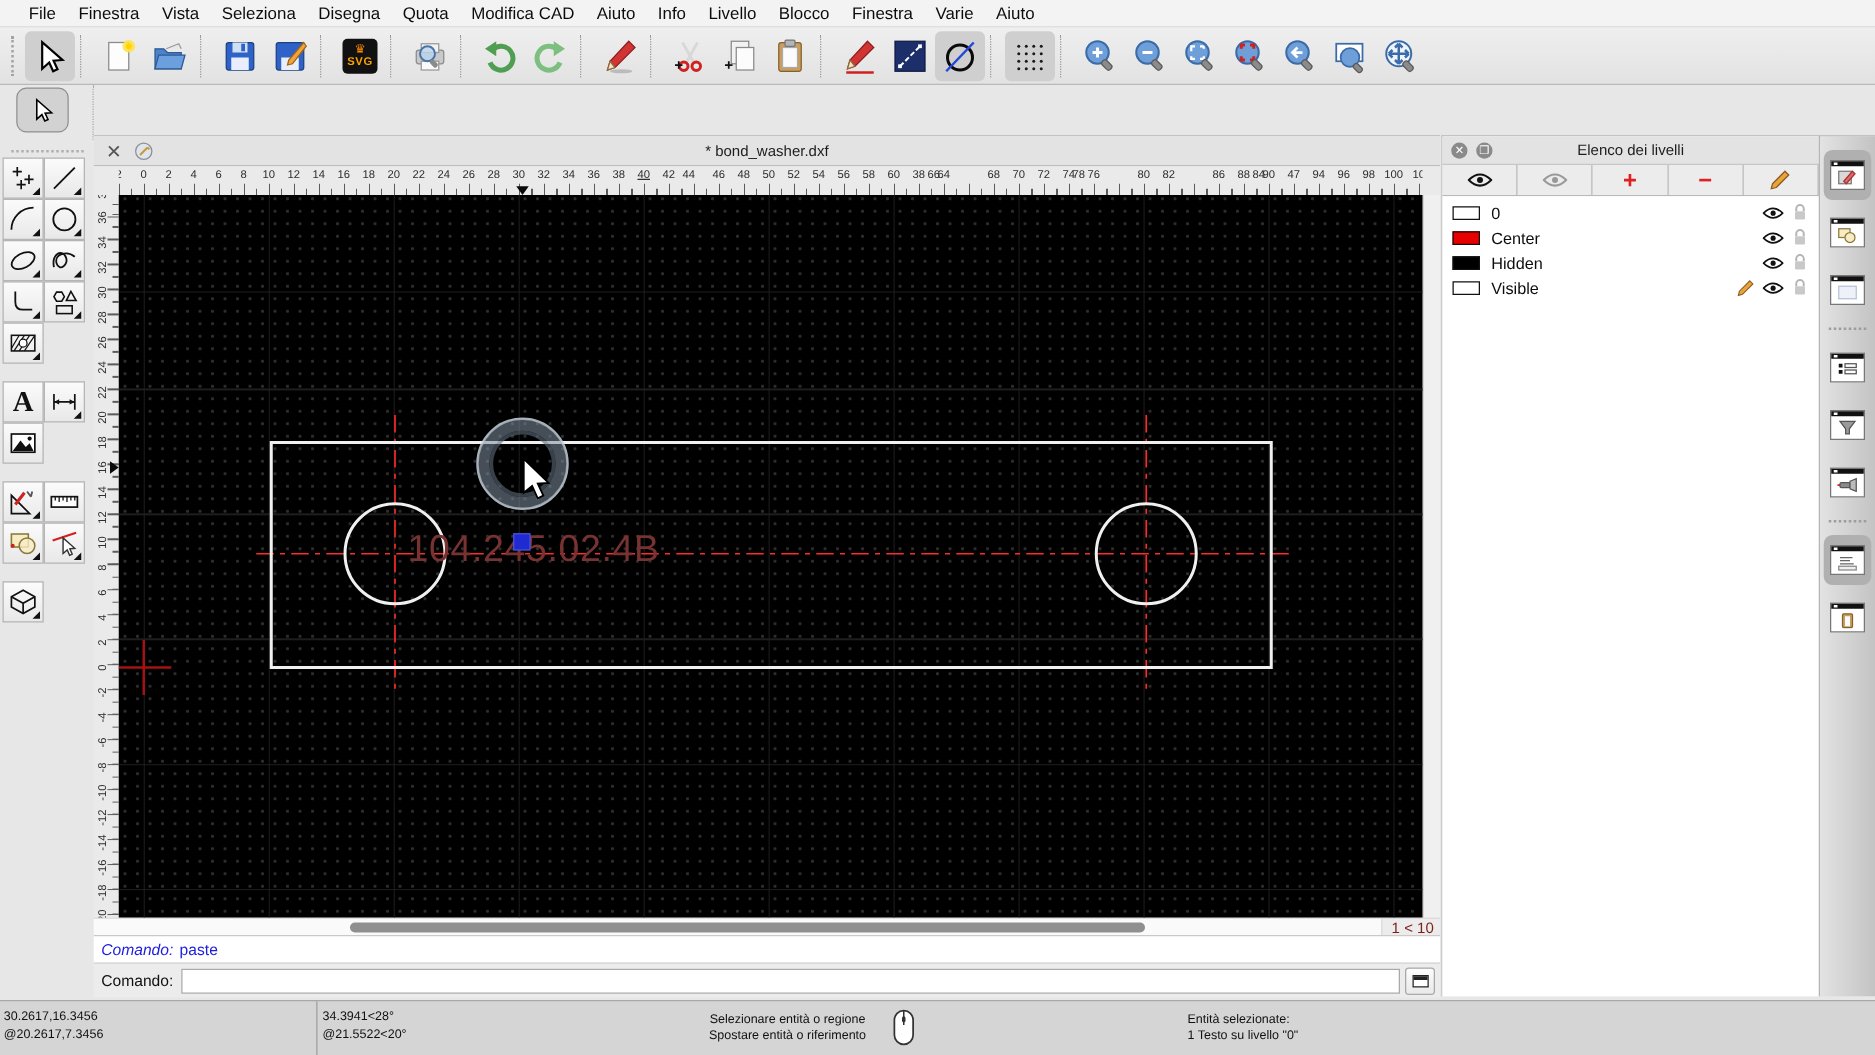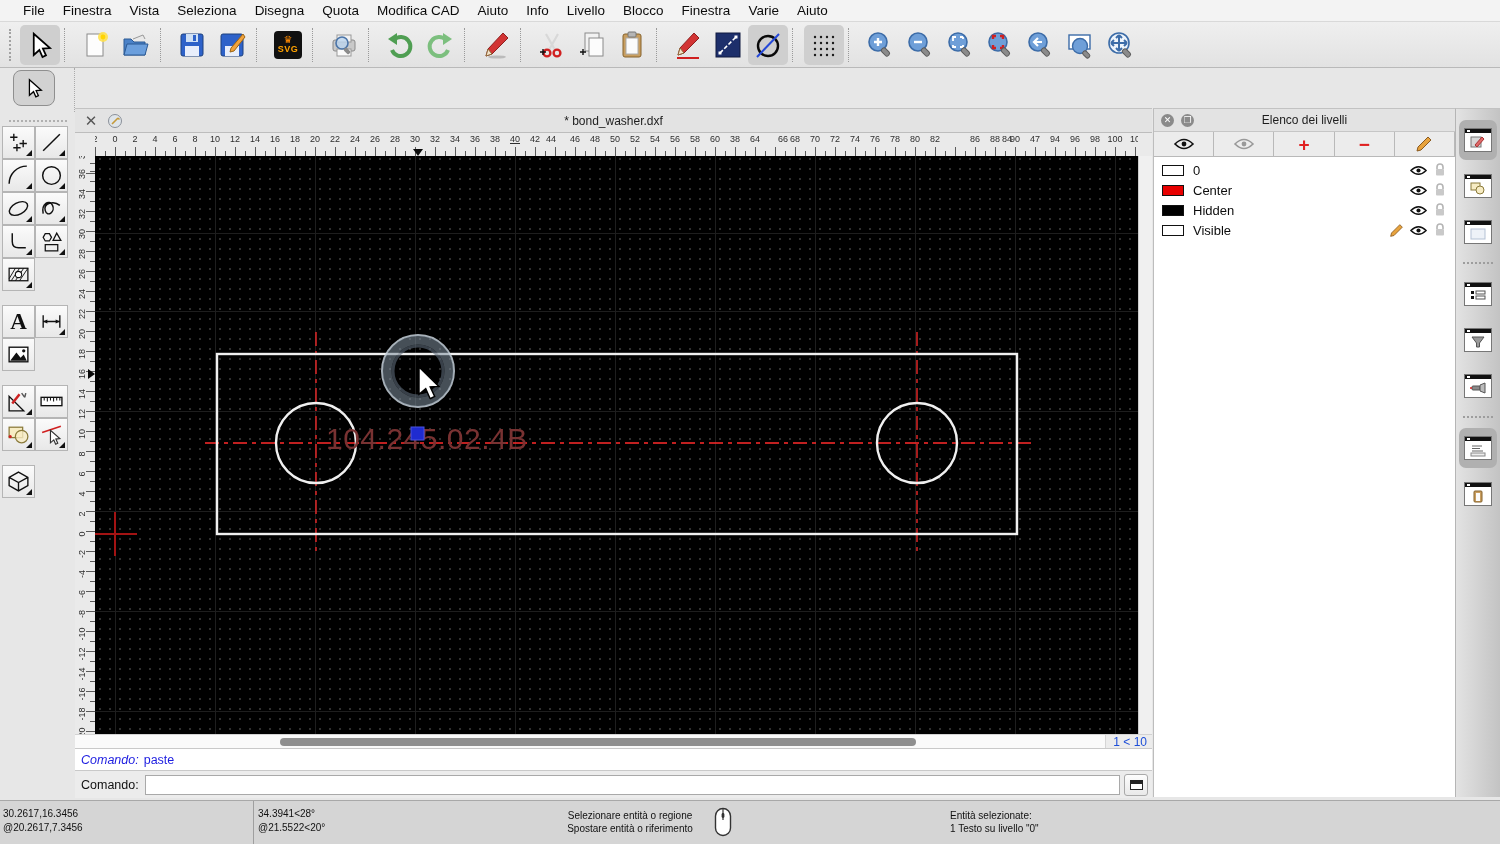--- a/index.html
+++ b/index.html
@@ -74,21 +74,21 @@
        repeating-linear-gradient(0deg,#1e1e1e 0 1px,transparent 1px 100px),
        radial-gradient(circle,#2f2f2f 1px,transparent 1.4px);
      background-position:20px 0,0 78px,0 8px;
      background-size:auto,auto,10px 10px;}
   .canvas svg{position:absolute;left:0;top:0;width:1043px;height:578px;}
   .vscroll{width:14px;height:578px;background:#f0f0f0;border-left:1px solid #cccccc;}
 
   .hscroll-row{height:14px;display:flex;background:#ececec;border-top:1px solid #d2d2d2;}
   .hscroll{position:relative;flex:1;background:#fafafa;border-right:1px solid #d5d5d5;}
   .hthumb{position:absolute;left:205px;top:3px;width:636px;height:8px;background:#8f8f8f;border-radius:4px;}
-  .zoomlbl{width:46px;font-size:12px;color:#1d4ed8;text-align:right;padding-right:5px;line-height:14px;background:#ececec;}
+  .zoomlbl{width:46px;font-size:12px;color:#7f1d1d;text-align:right;padding-right:5px;line-height:14px;background:#ececec;}
 
   .cmd-history{height:23px;background:#fff;border-top:1px solid #c9c9c9;border-bottom:1px solid #c9c9c9;
      display:flex;align-items:center;padding-left:6px;font-size:12.5px;color:#1d1de0;}
   .cmd-history .it{font-style:italic;margin-right:5px;}
   .cmd-row{height:27px;background:#ececec;display:flex;align-items:center;padding:0 4px 0 6px;}
   .cmd-row label{font-size:12.5px;color:#111;margin-right:6px;}
   .cmd-input{flex:1;height:20px;border:1px solid #a9a9a9;background:#fff;font-size:12px;padding:0 4px;outline:none;}
   .cmd-btn{width:24px;height:22px;margin-left:4px;background:linear-gradient(#fdfdfd,#e9e9e9);
      border:1px solid #a9a9a9;border-radius:3px;display:flex;align-items:center;justify-content:center;}
   .winglyph{width:13px;height:10px;border:1px solid #222;background:#fff;position:relative;}
@@ -506,27 +506,27 @@
           <span class="hlbl" style="left: 480px;">46</span>
           <span class="hlbl" style="left: 500px;">48</span>
           <span class="hlbl" style="left: 520px;">50</span>
           <span class="hlbl" style="left: 540px;">52</span>
           <span class="hlbl" style="left: 560px;">54</span>
           <span class="hlbl" style="left: 580px;">56</span>
           <span class="hlbl" style="left: 600px;">58</span>
           <span class="hlbl" style="left: 620px;">60</span>
           <span class="hlbl" style="left: 640px;">38</span>
           <span class="hlbl" style="left: 660px;">64</span>
-          <span class="hlbl" style="left: 688px;">66</span>
+          <span class="hlbl" style="left: 652px;">66</span>
           <span class="hlbl" style="left: 700px;">68</span>
           <span class="hlbl" style="left: 720px;">70</span>
           <span class="hlbl" style="left: 740px;">72</span>
           <span class="hlbl" style="left: 760px;">74</span>
           <span class="hlbl" style="left: 780px;">76</span>
-          <span class="hlbl" style="left: 800px;">78</span>
+          <span class="hlbl" style="left: 768px;">78</span>
           <span class="hlbl" style="left: 820px;">80</span>
           <span class="hlbl" style="left: 840px;">82</span>
           <span class="hlbl" style="left: 912px;">84</span>
           <span class="hlbl" style="left: 880px;">86</span>
           <span class="hlbl" style="left: 900px;">88</span>
           <span class="hlbl" style="left: 920px;">90</span>
           <span class="hlbl" style="left: 940px;">47</span>
           <span class="hlbl" style="left: 960px;">94</span>
           <span class="hlbl" style="left: 980px;">96</span>
           <span class="hlbl" style="left: 1000px;">98</span>

